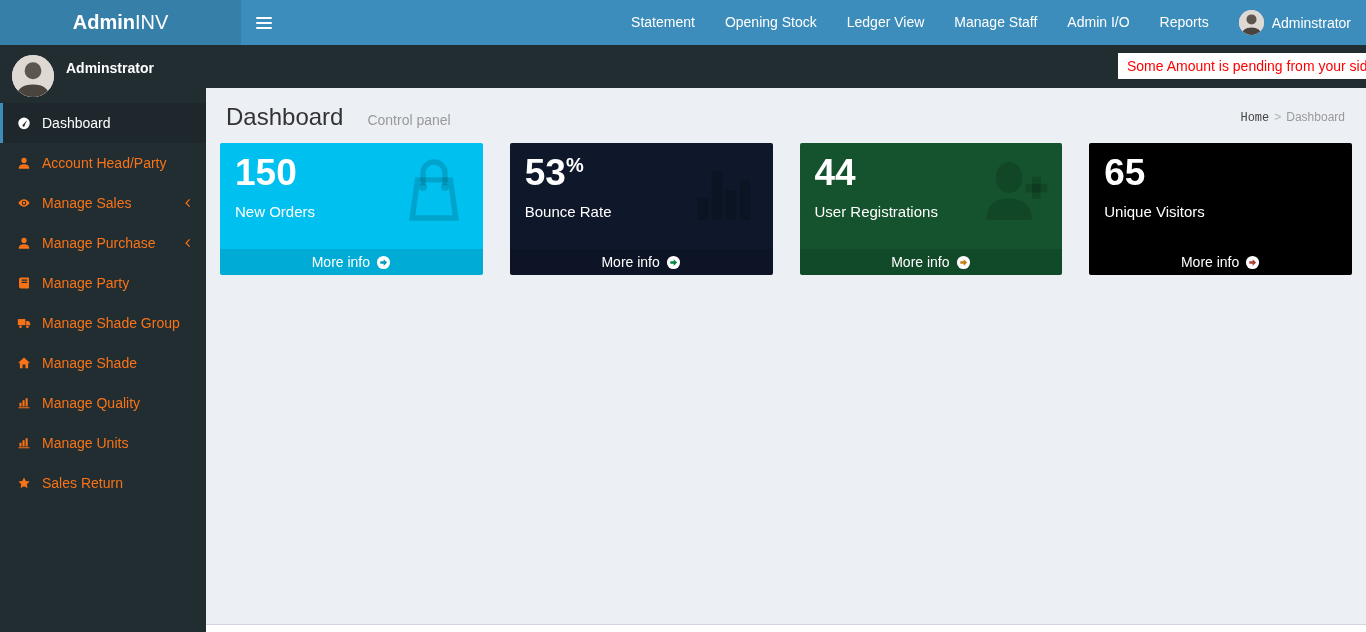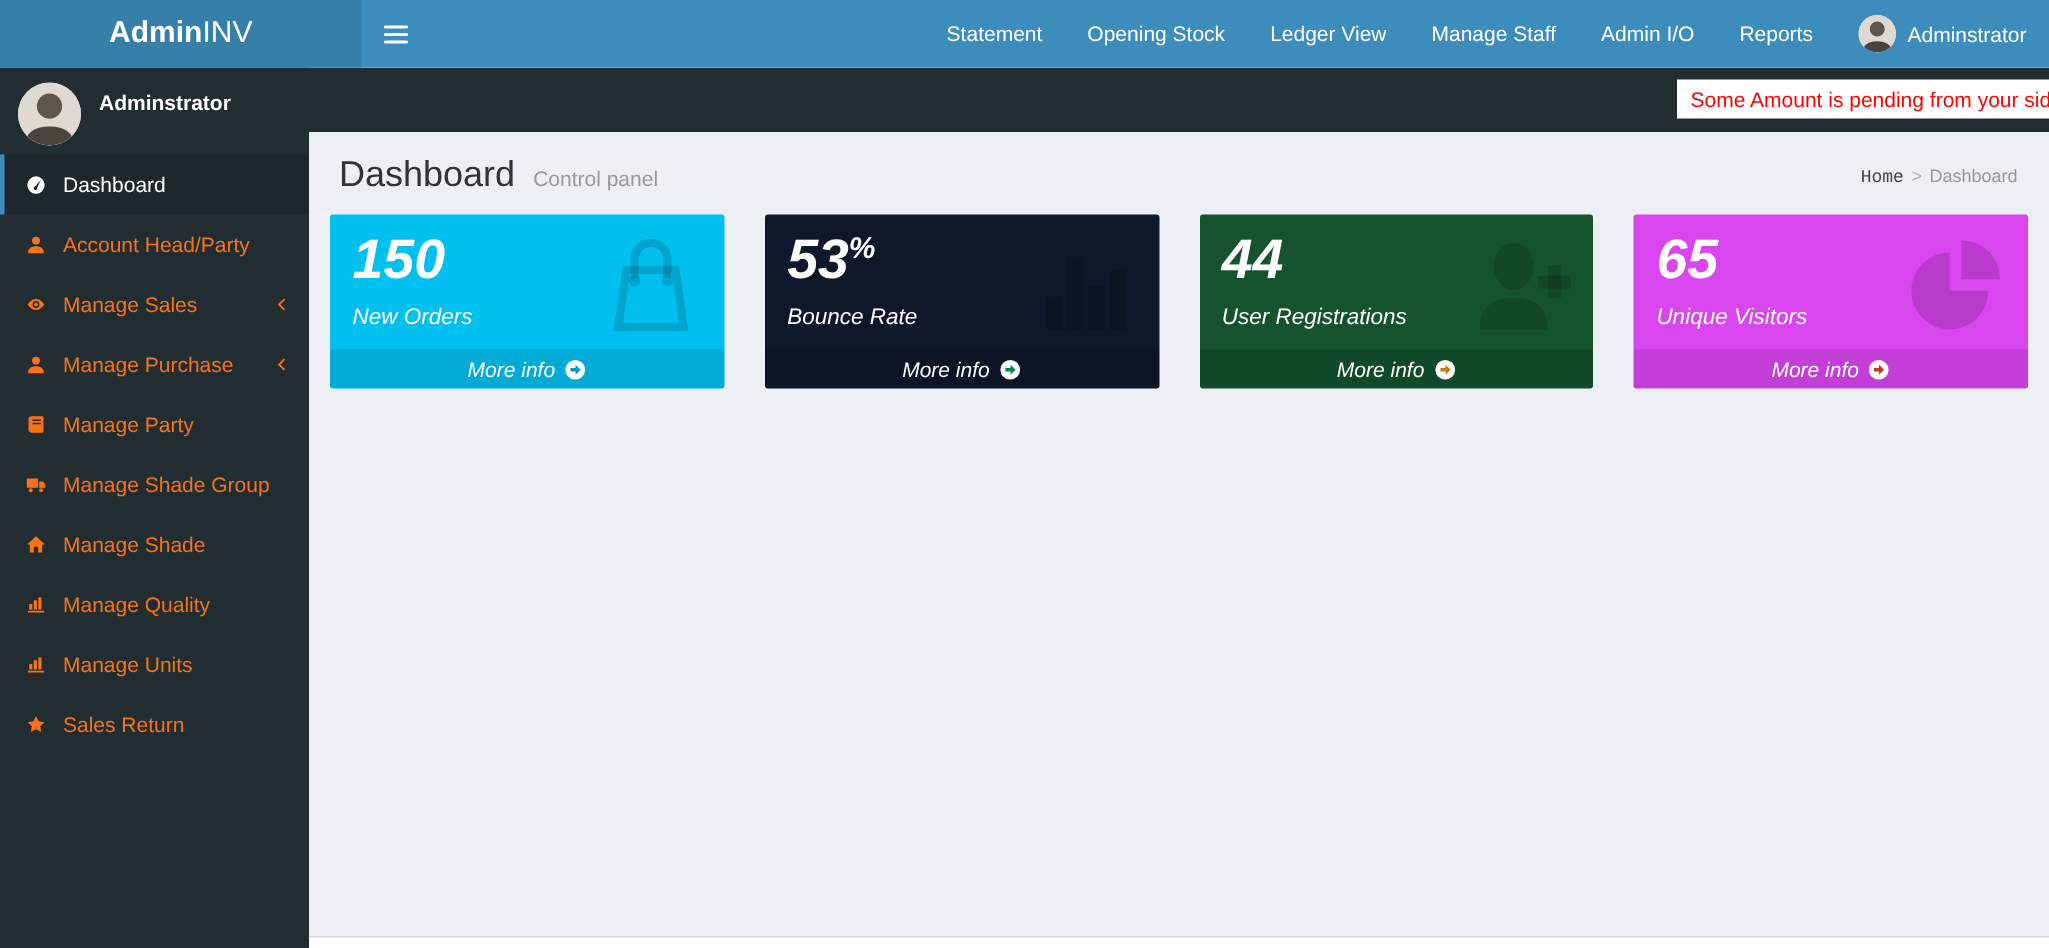--- a/index.html
+++ b/index.html
@@ -34,34 +34,34 @@
   .smenu li .mchev{margin-left:auto;display:flex;}
   .smenu li .mchev svg{width:12px;height:12px;stroke:currentColor;fill:none;stroke-width:1.6;}
   .smenu li.active{background:#1e282c;color:#fff;border-left-color:#3c8dbc;}
   
   .main{position:absolute;left:206px;top:45px;right:0;bottom:0;display:flex;flex-direction:column;overflow:hidden;}
   .top-strip{height:43px;background:#222d32;position:relative;flex:none;}
   .notice{position:absolute;left:912px;top:8px;height:26px;line-height:26px;background:#fff;color:#ff0000;font-size:14px;padding:0 9px;white-space:nowrap;width:520px;}
   .content{flex:1;background:#ecf0f5;position:relative;padding:15px 14px 0;box-sizing:border-box;}
   .content-header{display:flex;align-items:baseline;margin:0 6px 12px;}
   .content-header h1{font-size:24px;font-weight:400;color:#333;margin:0;line-height:28px;}
-  .content-header .sub{font-size:14px;color:#999;margin-left:12px;}
+  .content-header .sub{font-size:14px;color:#999;margin-left:24px;}
   .breadcrumb{position:absolute;top:22px;right:21px;font-size:12px;color:#999;}
   .breadcrumb a{color:#444;text-decoration:none;font-family:Liberation Mono, monospace;}
   .breadcrumb .sep{margin:0 5px;color:#b0b0b0;}
   
   .boxes{display:grid;grid-template-columns:repeat(4,1fr);gap:27px;}
-  .small-box{border-radius:2px;color:#fff;position:relative;overflow:hidden;font-style:italic;}
+  .small-box{border-radius:2px;color:#fff;position:relative;overflow:hidden;}
   .small-box .inner{padding:9px 10px 14px 15px;height:90px;box-sizing:border-box;position:relative;z-index:2;}
   .small-box h3{margin:0;font-size:37px;font-weight:700;line-height:1.15;}
   .small-box h3 sup{font-size:20px;font-weight:700;}
   .small-box p{margin:8px 0 0;font-size:15px;}
   .small-box .bigicon{position:absolute;top:8px;right:10px;z-index:1;}
   .small-box .bigicon svg{width:78px;height:78px;}
-  .small-box-footer{display:flex;align-items:center;justify-content:center;gap:6px;background:rgba(0,0,0,0.1);color:#fff;font-size:14px;text-decoration:none;padding:5px 0;position:relative;z-index:3;}
+  .small-box-footer{display:flex;align-items:center;justify-content:center;gap:6px;background:rgba(0,0,0,0.1);color:#fff;font-size:14px;text-decoration:none;padding:5px 0;position:relative;z-index:3;margin-top:16px;}
   .small-box-footer svg{width:15px;height:15px;}
   
   .page-footer{height:7px;background:#fff;border-top:1px solid #d2d6de;flex:none;}
 </style>
 </head>
 <body>
 
 <header class="navbar">
   <div class="logo">
     <b>Admin</b>
@@ -285,21 +285,21 @@
           <a href="#" class="small-box-footer">
             <span>More info</span>
             <span style="display: flex;">
               <svg viewBox="0 0 16 16">
                 <circle cx="8" cy="8" r="7" fill="#fff"></circle>
                 <path class="arr" d="M8.2 4.4 11.8 8l-3.6 3.6V9.3H4.6V6.7h3.6z" fill="rgb(194,125,14)"></path>
               </svg>
             </span>
           </a>
         </div>
-        <div class="small-box" style="background: #d946ef;">
+        <div class="small-box" style="background: #000000;">
           <div class="inner">
             <h3><span>65</span></h3>
             <p>Unique Visitors</p>
           </div>
           <div class="bigicon"><svg viewBox="0 0 100 100">
               <g fill="rgba(0,0,0,0.15)">
                 <path d="M46 22A33 33 0 1 0 79 55H46z"></path>
                 <path d="M56 45V12a33 33 0 0 1 33 33z"></path>
               </g>
             </svg></div>

